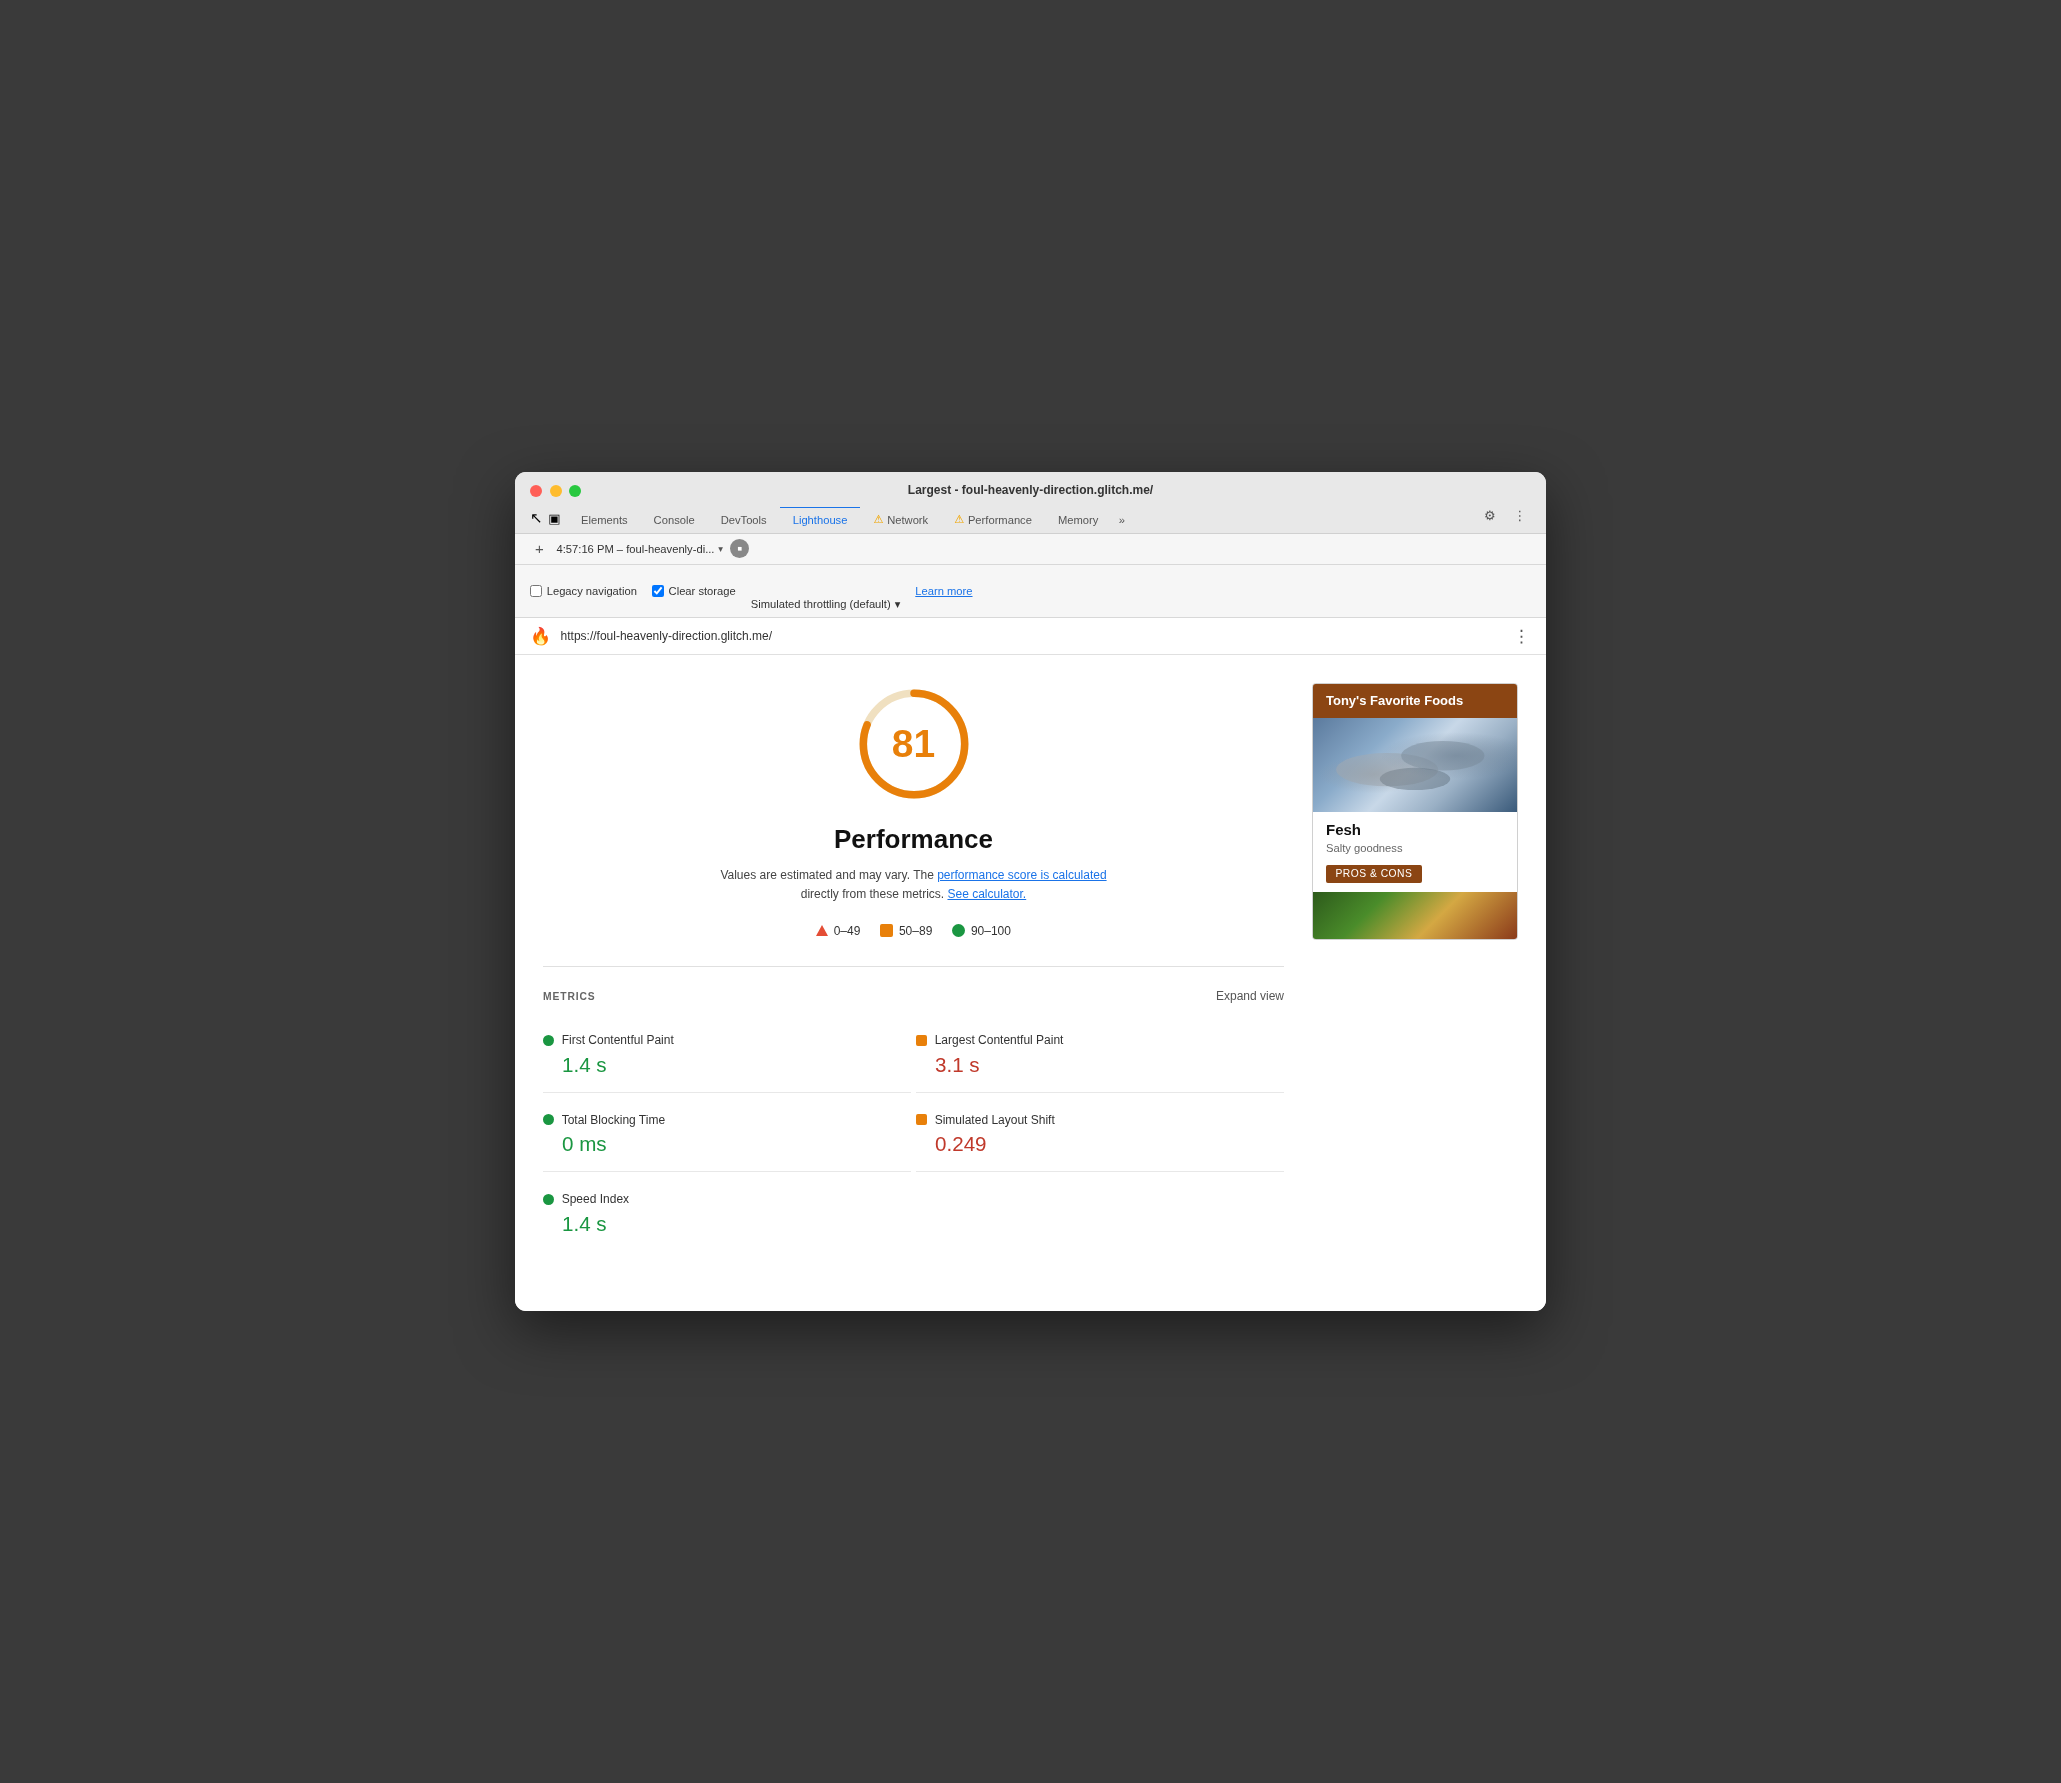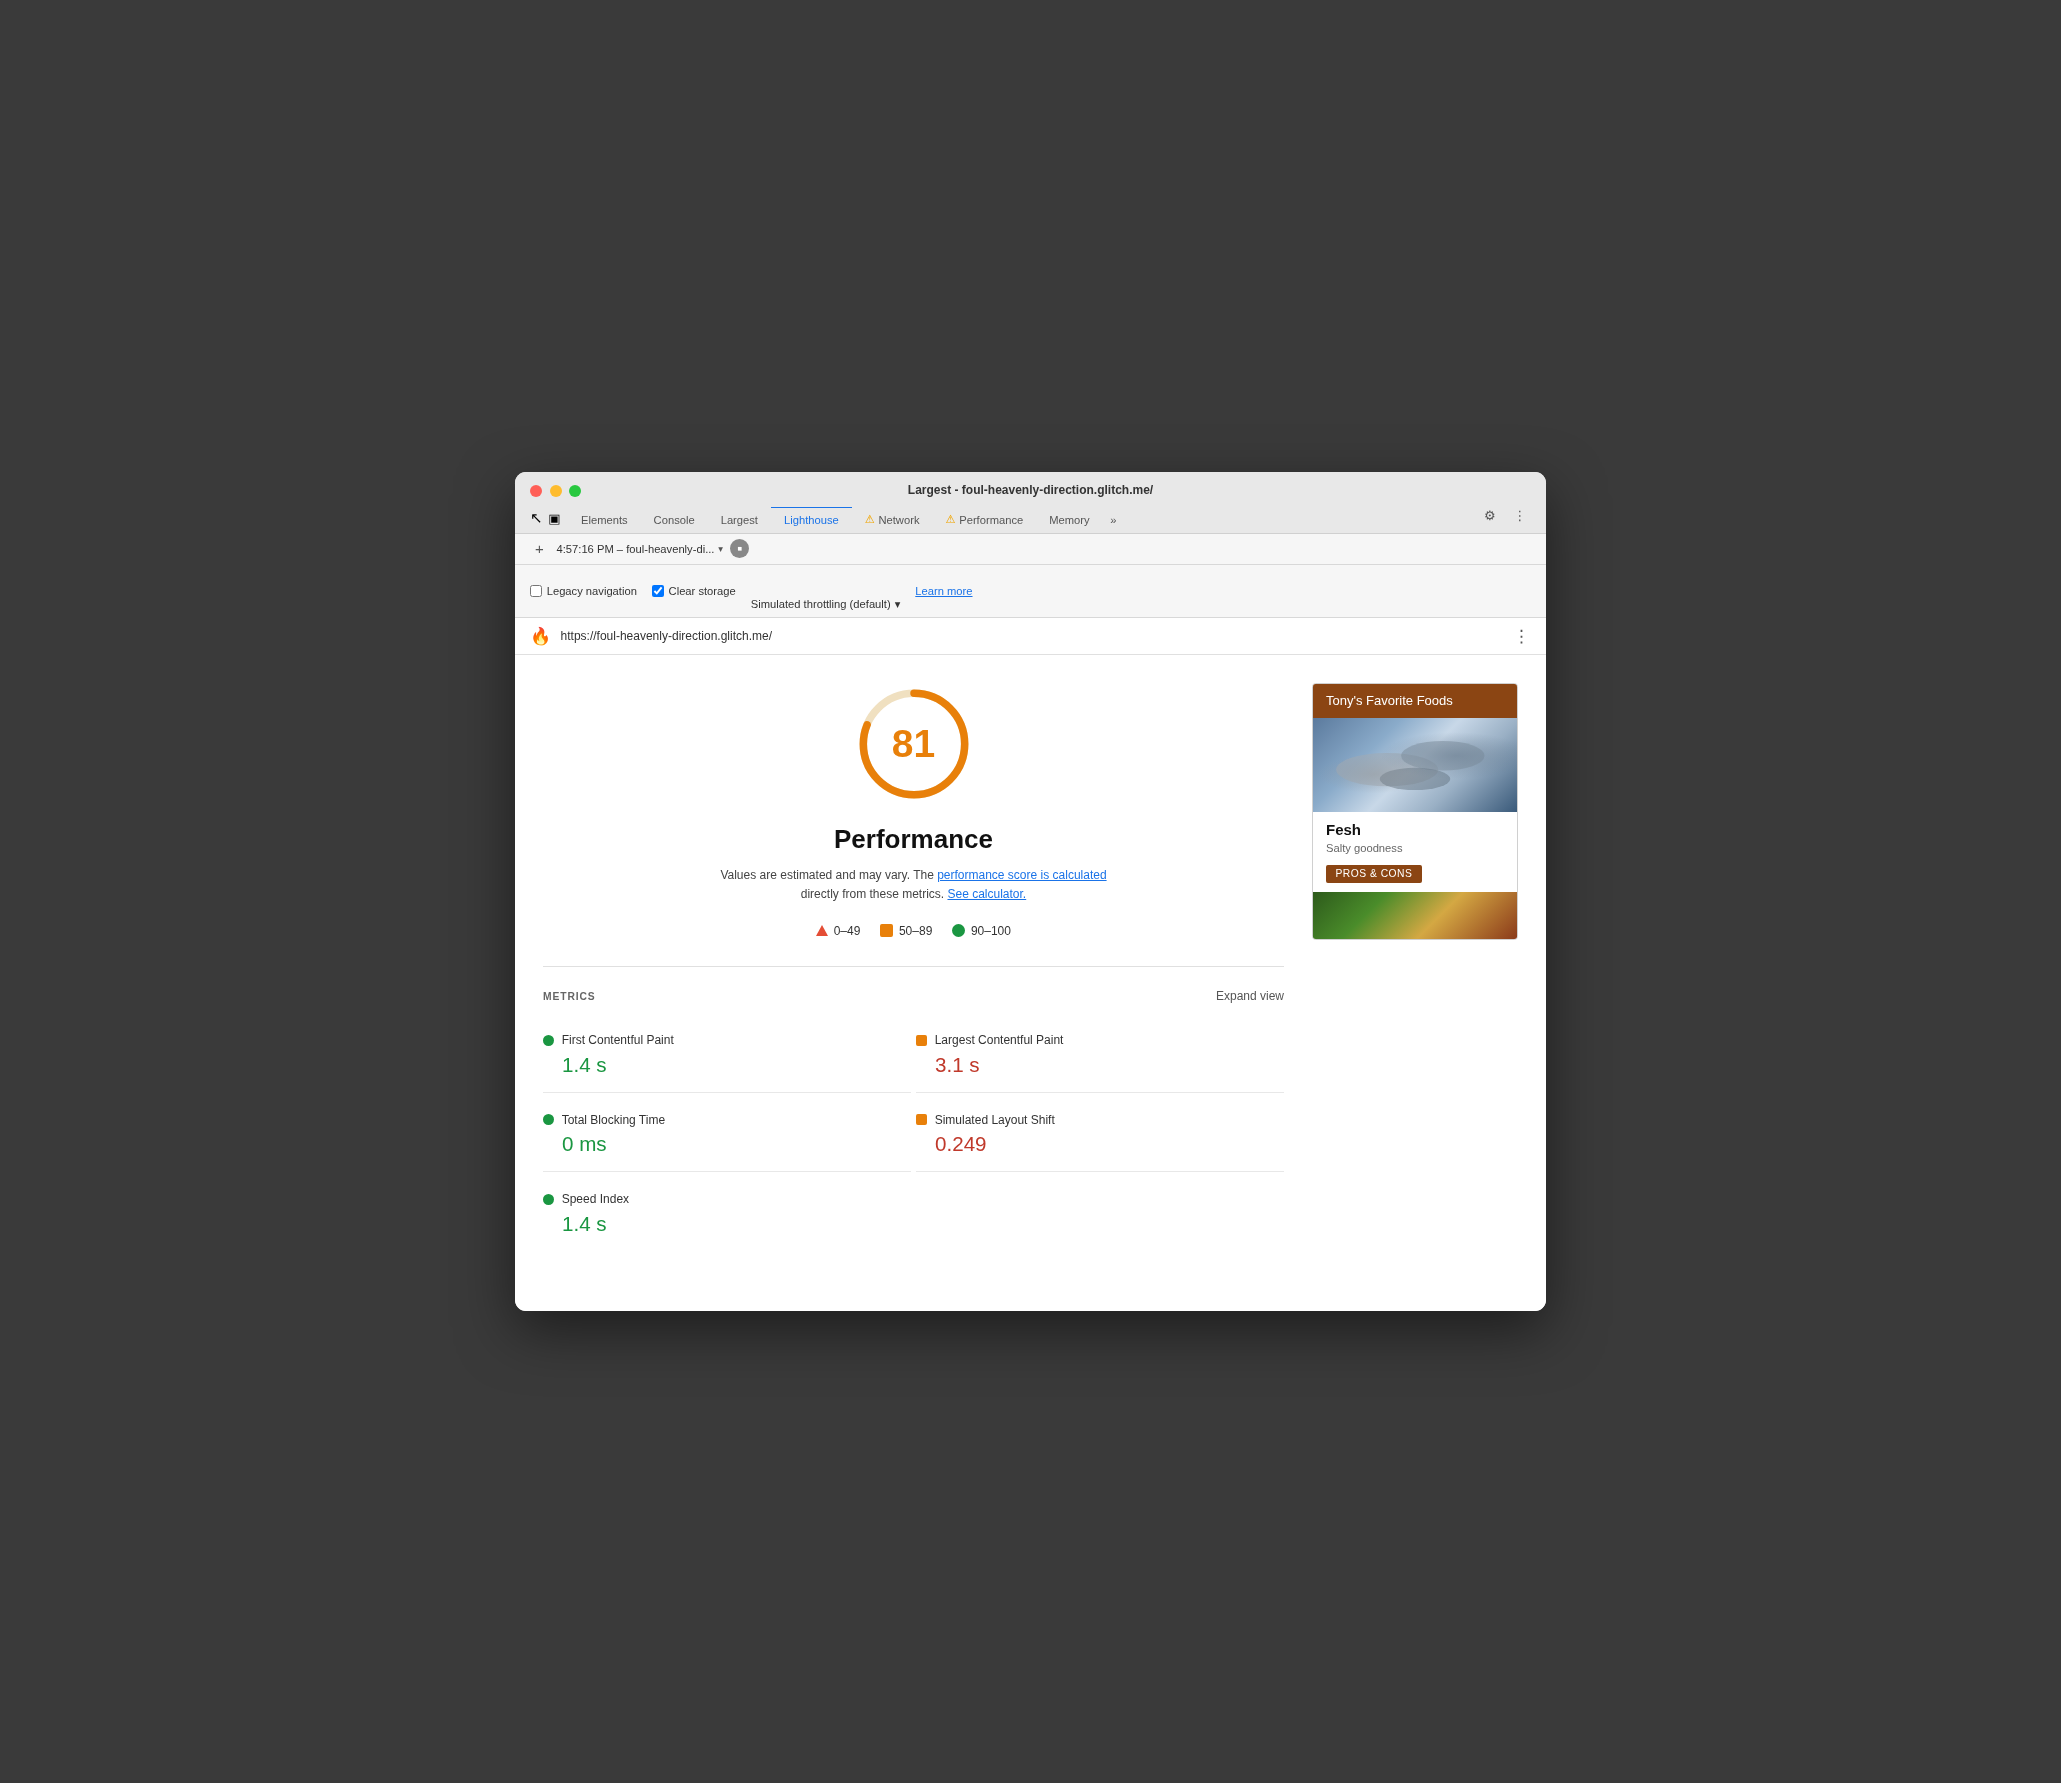--- a/index.html
+++ b/index.html
@@ -348,21 +348,21 @@
       border: 0.9px solid #d0d0d0;
       border-radius: 3.7px;
       overflow: hidden;
       background: white;
     }
     .preview-header {
       background: #8b4513;
       padding: 9.4px 13px;
       color: white;
       font-size: 13px;
-      font-weight: 400;
+      font-weight: 700;
     }
     .preview-image {
       width: 100%;
       height: 94px;
       background: linear-gradient(135deg, #5b7a9d 0%, #8aabca 30%, #c8d8e8 50%, #9ab0c5 70%, #3a5a7a 100%);
       position: relative;
       overflow: hidden;
     }
     .fish-overlay {
       position: absolute;
@@ -419,21 +419,21 @@
         <span style="font-size:15px;cursor:pointer;">↖</span>
         <span style="font-size:13px;cursor:pointer;">▣</span>
       </div>
       <div class="devtools-tab">
         <span>Elements</span>
       </div>
       <div class="devtools-tab">
         <span>Console</span>
       </div>
       <div class="devtools-tab">
-        <span>Largest</span>
+        <span>DevTools</span>
       </div>
       <div class="devtools-tab active">
         <span>Lighthouse</span>
       </div>
       <div class="devtools-tab warning">
         <span class="warning-icon">⚠</span>
         <span>Network</span>
       </div>
       <div class="devtools-tab warning">
         <span class="warning-icon">⚠</span>

